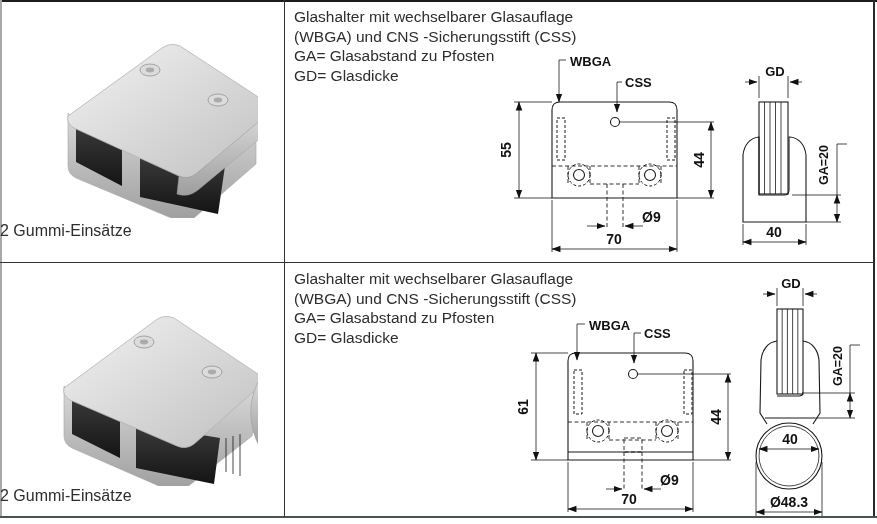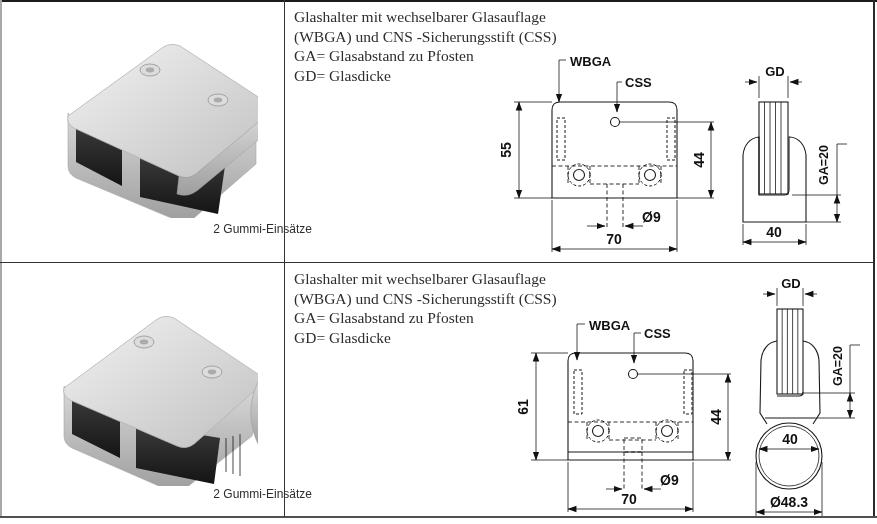--- a/index.html
+++ b/index.html
@@ -1,20 +1,20 @@
 <!DOCTYPE html>
 <html><head>
 <meta charset="utf-8">
 <style>
   html,body{margin:0;padding:0;background:#fff;}
   .page{position:relative;width:877px;height:524px;background:#ffffff;overflow:hidden;
         font-family:"Liberation Sans",sans-serif;}
   .abs{position:absolute;}
-  .desc{position:absolute;width:300px;font-size:15.5px;line-height:19.5px;color:#2d2d2d;font-family:Liberation Serif, serif;}
-  .caption{position:absolute;left:0;width:312px;text-align:right;font-size:12px;color:#2d2d2d;}
+  .desc{position:absolute;width:300px;font-size:15.5px;line-height:19.5px;color:#2d2d2d;}
+  .caption{position:absolute;left:0;width:312px;text-align:left;font-size:16px;color:#2d2d2d;}
   svg text{font-family:"Liberation Sans",sans-serif;fill:#111;}
   .dim{font-size:14px;font-weight:bold;}
   .lbl{font-size:13px;font-weight:bold;}
   .lbl2{font-size:12.5px;font-weight:bold;}
   .oline{stroke:#1a1a1a;stroke-width:1.1;fill:none;}
   .thin{stroke:#1a1a1a;stroke-width:0.8;fill:none;}
   .dash{stroke:#1a1a1a;stroke-width:0.9;fill:none;stroke-dasharray:4 2.5;}
   .dash2{stroke:#1a1a1a;stroke-width:1;fill:none;stroke-dasharray:3 2;}
 </style>
 </head>

